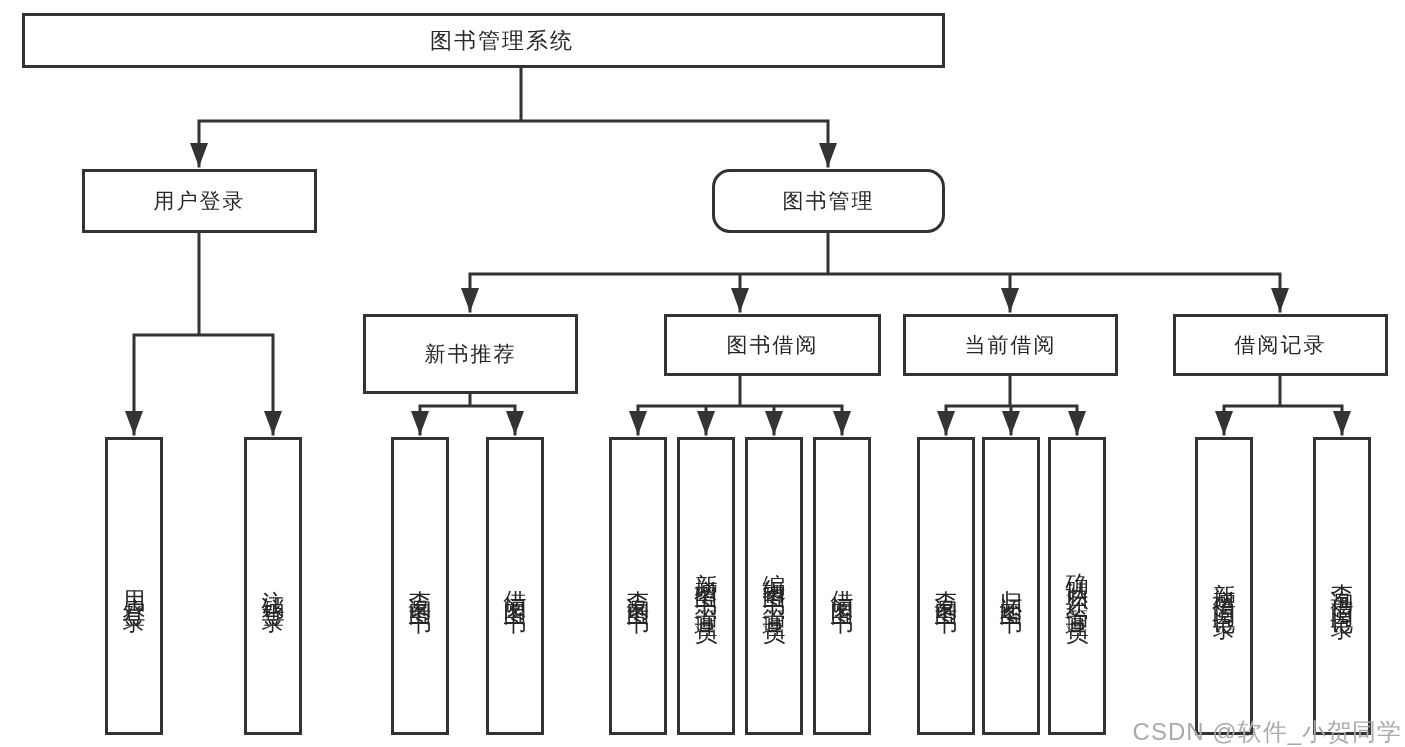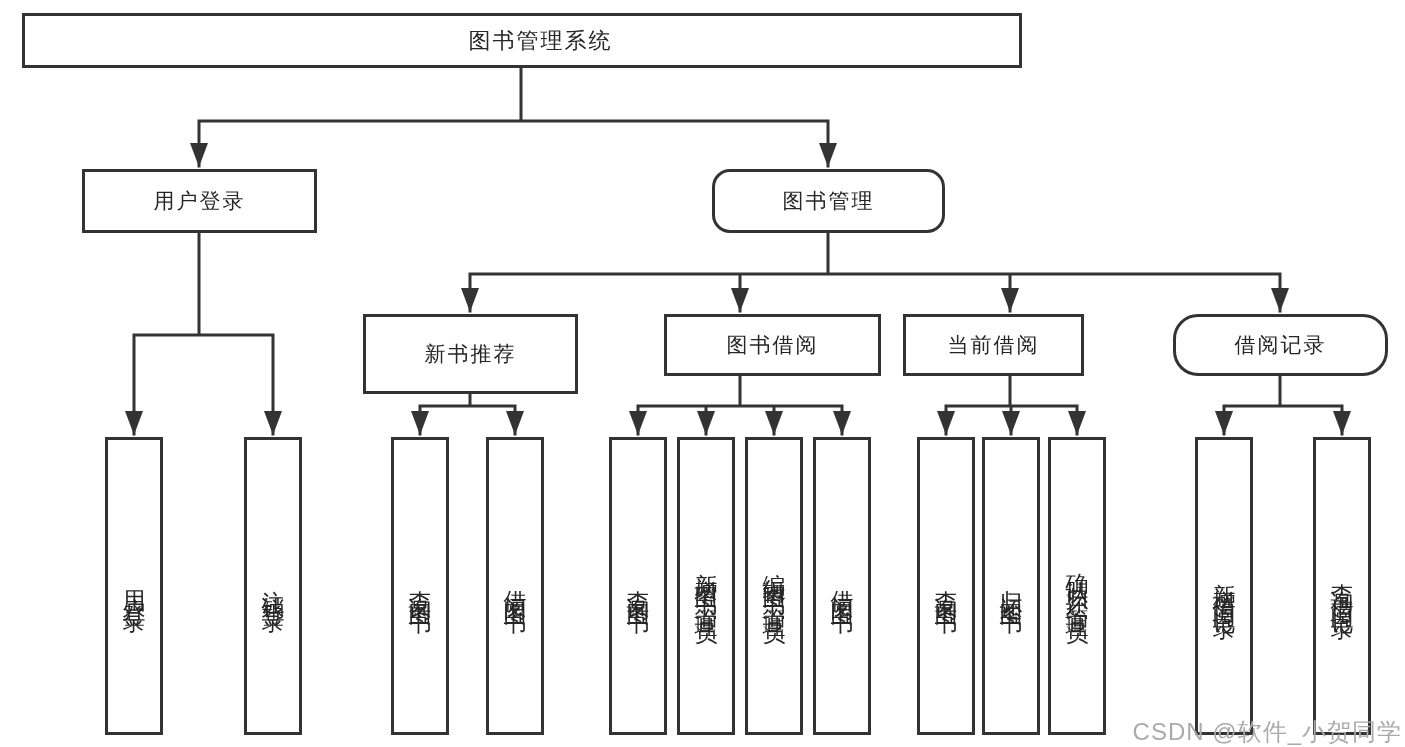--- a/index.html
+++ b/index.html
@@ -107,41 +107,41 @@
       M706 435 L697 411 L715 411 Z
       M774 435 L765 411 L783 411 Z
       M842 435 L833 411 L851 411 Z
       M946 435 L937 411 L955 411 Z
       M1011 435 L1002 411 L1020 411 Z
       M1077 435 L1068 411 L1086 411 Z
       M1224 435 L1215 411 L1233 411 Z
       M1342 435 L1333 411 L1351 411 Z"></path>
   </svg>
 
-  <div class="node hbox root" style="left:22px; top:13px; width:1000px; height:55px;padding-left:37px;">
+  <div class="node hbox root" style="left:22px; top:13px; width:923px; height:55px;padding-left:37px;">
     <span>图书管理系统</span>
   </div>
 
   <div class="node hbox" style="left:82px; top:169px; width:235px; height:64px;">
     <span>用户登录</span>
   </div>
   <div class="node hbox" style="left:712px; top:169px; width:233px; height:64px;border-radius:18px;">
     <span>图书管理</span>
   </div>
 
   <div class="node hbox" style="left:363px; top:314px; width:215px; height:80px;">
     <span>新书推荐</span>
   </div>
   <div class="node hbox" style="left:633px; top:314px; width:217px; height:62px;margin-left:31px;">
     <span>图书借阅</span>
   </div>
-  <div class="node hbox" style="left:903px; top:314px; width:181px; height:62px;">
+  <div class="node hbox" style="left:903px; top:314px; width:215px; height:62px;">
     <span>当前借阅</span>
   </div>
-  <div class="node hbox" style="left:1173px; top:314px; width:215px; height:62px;border-radius:25px;">
+  <div class="node hbox" style="left:1173px; top:314px; width:215px; height:62px;">
     <span>借阅记录</span>
   </div>
 
   <div class="node leaf" style="left:105px;">
     <span>用户登录</span>
   </div>
   <div class="node leaf" style="left:244px;">
     <span>注销登录</span>
   </div>
 

